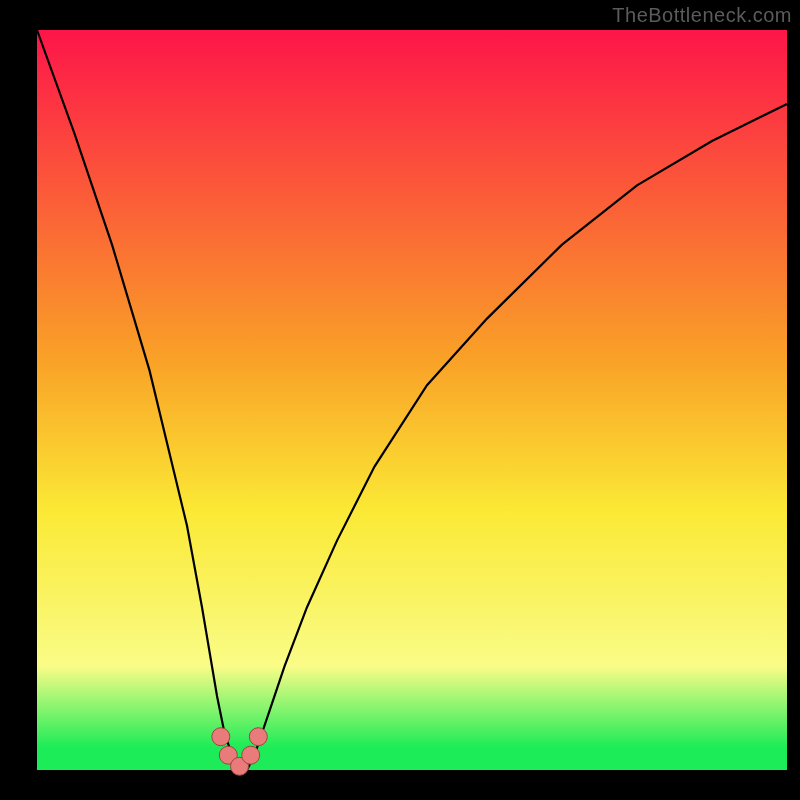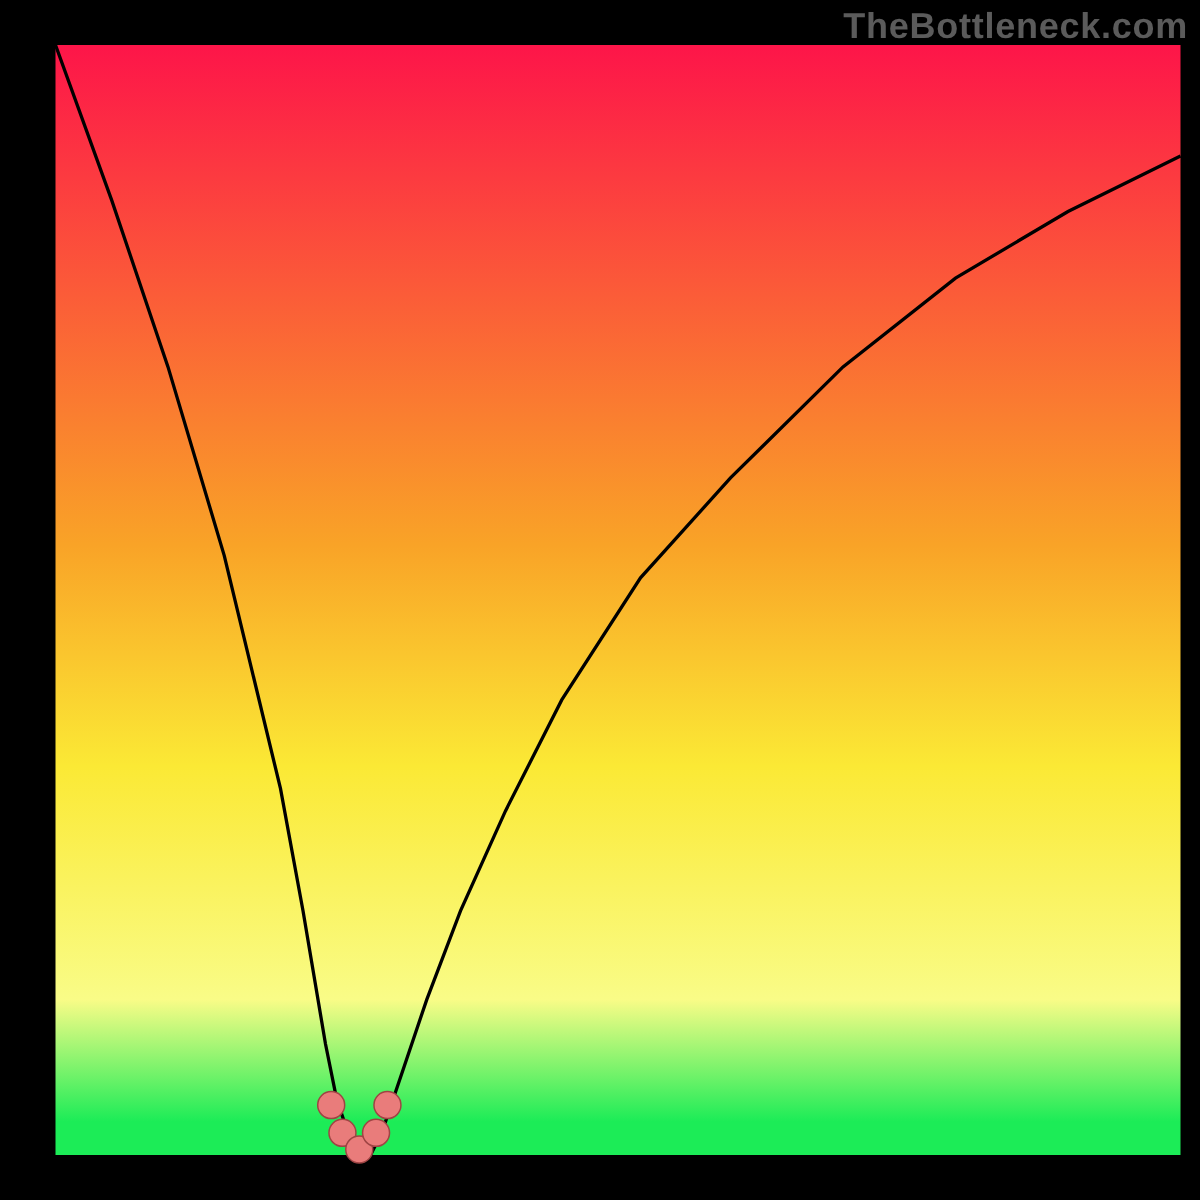--- a/index.html
+++ b/index.html
@@ -19,22 +19,22 @@
   svg {
     display: block;
     width: 800px;
     height: 800px;
   }
   .watermark {
     position: absolute;
     top: 4px;
     right: 8px;
     color: #5b5b5b;
-    font-size: 24px;
-    font-weight: bold;
+    font-size: 20px;
+    font-weight: normal;
     letter-spacing: 0.5px;
   }
 </style>
 </head>
 <body>
 
 <div class="canvas-wrap">
   <svg viewBox="0 0 800 800">
 
     <defs>

